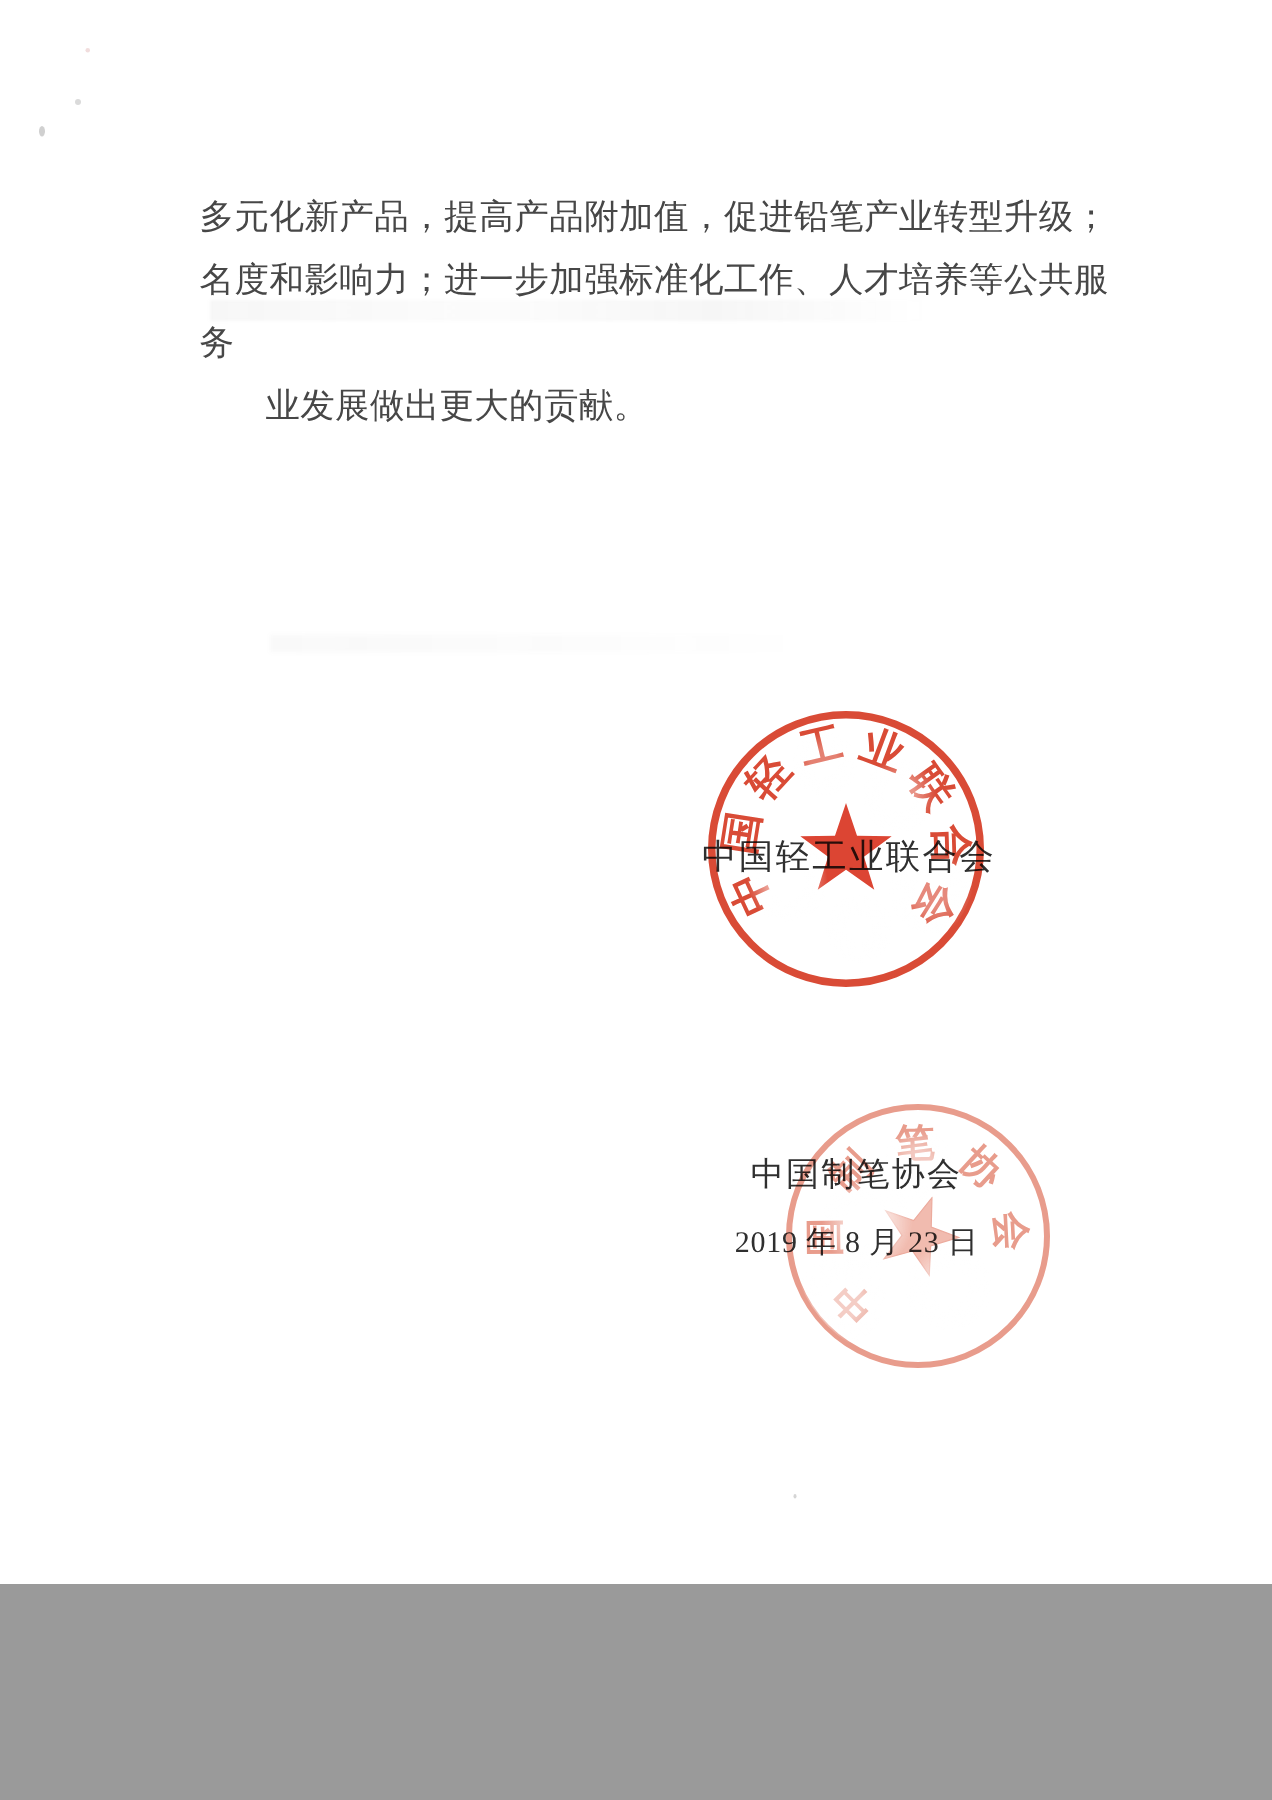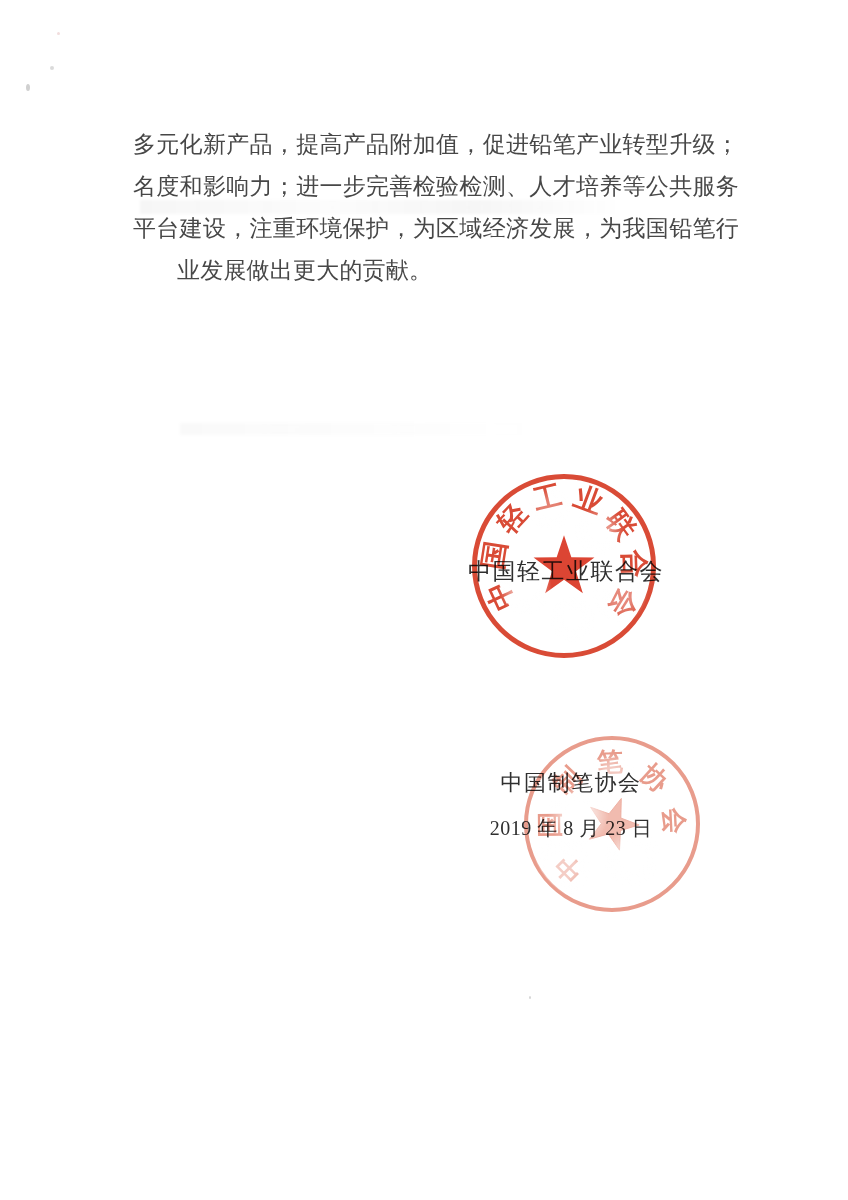--- a/index.html
+++ b/index.html
@@ -1,18 +1,18 @@
 <!DOCTYPE html>
 <html><head>
 <meta charset="utf-8">
 <style>
   html,body{margin:0;padding:0;background:#9a9a9a;}
   .page{
     position:relative;
-    width:848px;height:1200px;
+    width:848px;height:1056px;
     background:#ffffff;
     overflow:hidden;
     font-family:"Liberation Serif","DejaVu Serif",serif;
   }
   
   .letter-body{
     position:absolute;left:133px;top:124px;width:606px;
     font-size:23px;line-height:42px;
     color:#474747;
     letter-spacing:0.2px;
@@ -102,22 +102,21 @@
     filter:blur(1.5px);
   }
 </style>
 </head>
 <body>
 
 <div class="page" style="background-color: rgb(255, 255, 255);">
 
   <div class="letter-body" style="color: rgb(71, 71, 71);">
     <p class="bline">多元化新产品，提高产品附加值，促进铅笔产业转型升级；</p>
-    <p class="bline">名度和影响力；进一步完善检验检测、人才培养等公共服务</p>
-    <p class="bline">平台建设，注重环境保护，为区域经济发展，为我国铅笔行</p>
+    <p class="bline">名度和影响力；进一步加强标准化工作、人才培养等公共服务</p>
     <p class="bline last">业发展做出更大的贡献。</p>
   </div>
 
   <div class="sig sig-1" style="color: rgb(47, 47, 47);">中国轻工业联合会</div>
   <div class="sig sig-2" style="color: rgb(47, 47, 47);">中国制笔协会</div>
   <div class="sig sig-date" style="color: rgb(47, 47, 47);">2019 年 8 月 23 日</div>
 
   <div class="seal seal-1">
     <div class="seal-ring" style="border-color: rgb(217, 75, 54);"></div>
     <div class="seal-arc" style="color: rgb(217, 75, 54);">

